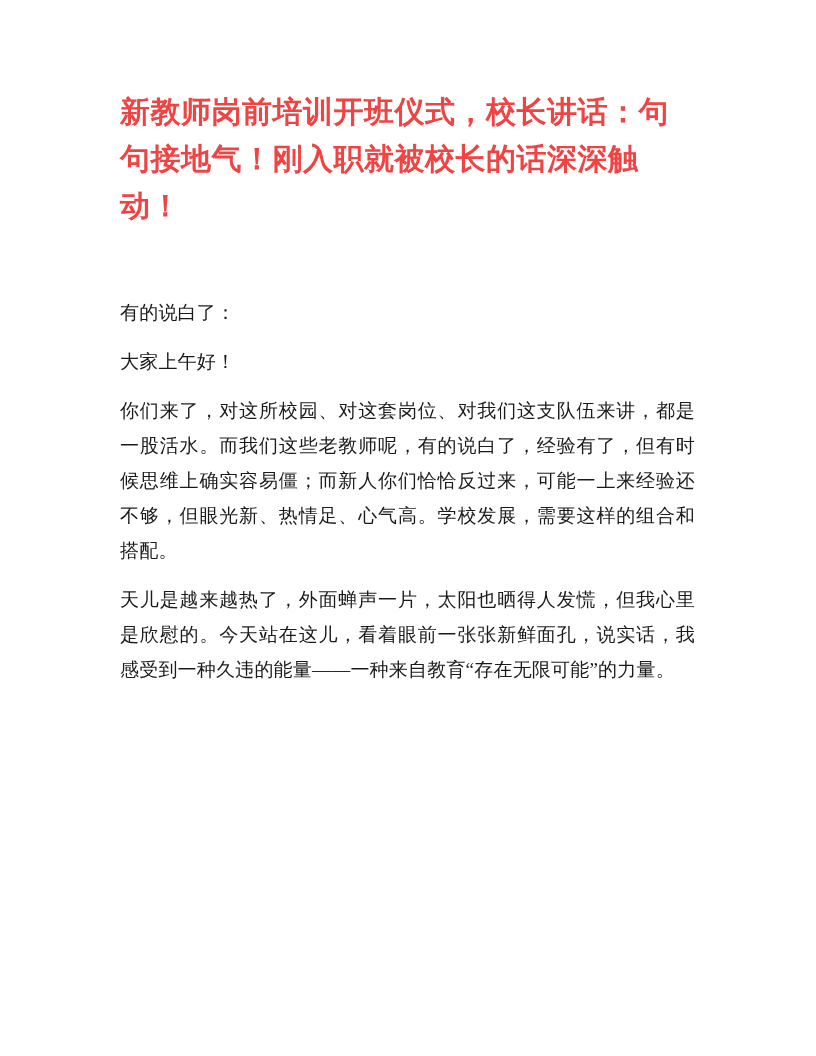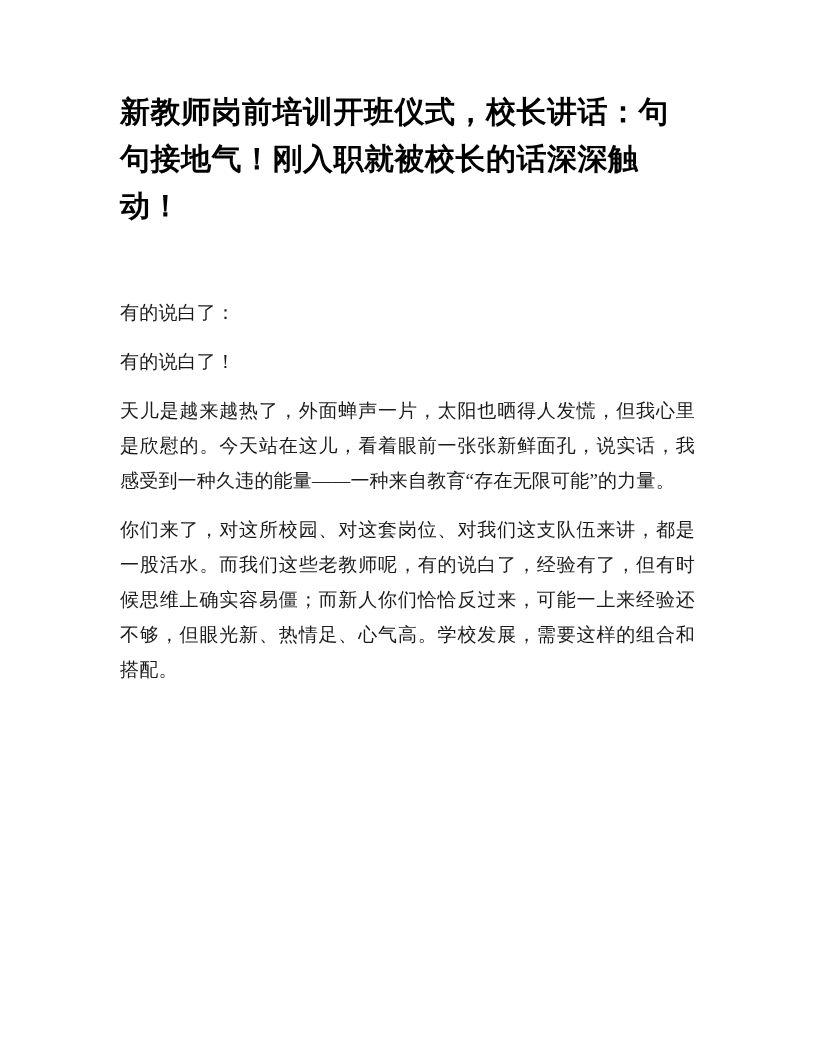--- a/index.html
+++ b/index.html
@@ -17,21 +17,21 @@
     padding: 88px 121px 0 120px;
     overflow: hidden;
     font-family: "Liberation Serif", "DejaVu Serif", serif;
     color: #1a1a1a;
   }
   .doc-title {
     margin: 0 0 66px 0;
     font-size: 30px;
     line-height: 47px;
     font-weight: 700;
-    color: #000000;
+    color: #ef4444;
     text-align: left;
     letter-spacing: 0.5px;
   }
   .doc-body p {
     margin: 0 0 14px 0;
     font-size: 19px;
     line-height: 35px;
     text-align: justify;
     text-justify: inter-ideograph;
     letter-spacing: 0.2px;
@@ -39,17 +39,17 @@
   }
 </style>
 </head>
 <body>
 
 <div class="page">
   <h1 class="doc-title">新教师岗前培训开班仪式，校长讲话：句句接地气！刚入职就被校长的话深深触动！</h1>
 
   <div class="doc-body">
     <p>有的说白了：</p>
-    <p>有的说白了！</p>
+    <p>大家上午好！</p>
+    <p>你们来了，对这所校园、对这套岗位、对我们这支队伍来讲，都是一股活水。而我们这些老教师呢，有的说白了，经验有了，但有时候思维上确实容易僵；而新人你们恰恰反过来，可能一上来经验还不够，但眼光新、热情足、心气高。学校发展，需要这样的组合和搭配。</p>
     <p>天儿是越来越热了，外面蝉声一片，太阳也晒得人发慌，但我心里是欣慰的。今天站在这儿，看着眼前一张张新鲜面孔，说实话，我感受到一种久违的能量——一种来自教育“存在无限可能”的力量。</p>
-    <p>你们来了，对这所校园、对这套岗位、对我们这支队伍来讲，都是一股活水。而我们这些老教师呢，有的说白了，经验有了，但有时候思维上确实容易僵；而新人你们恰恰反过来，可能一上来经验还不够，但眼光新、热情足、心气高。学校发展，需要这样的组合和搭配。</p>
   </div>
 </div>
 
 </body></html>

